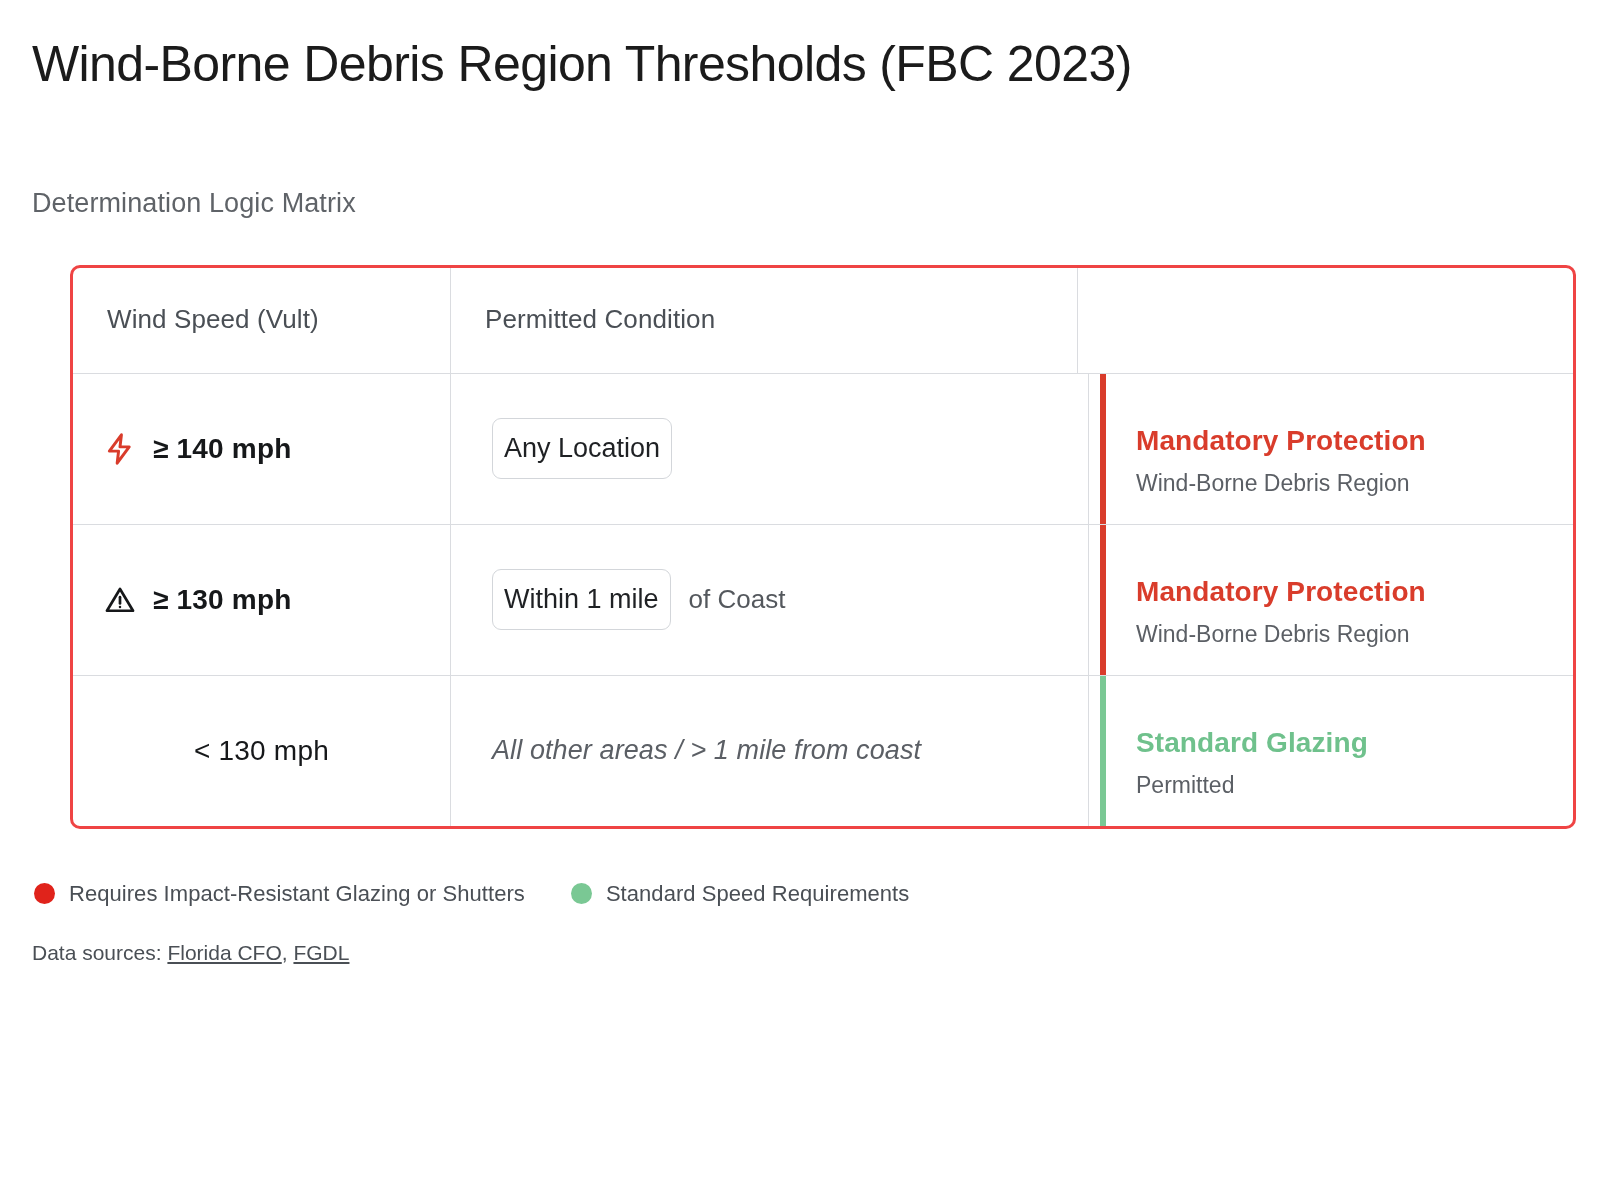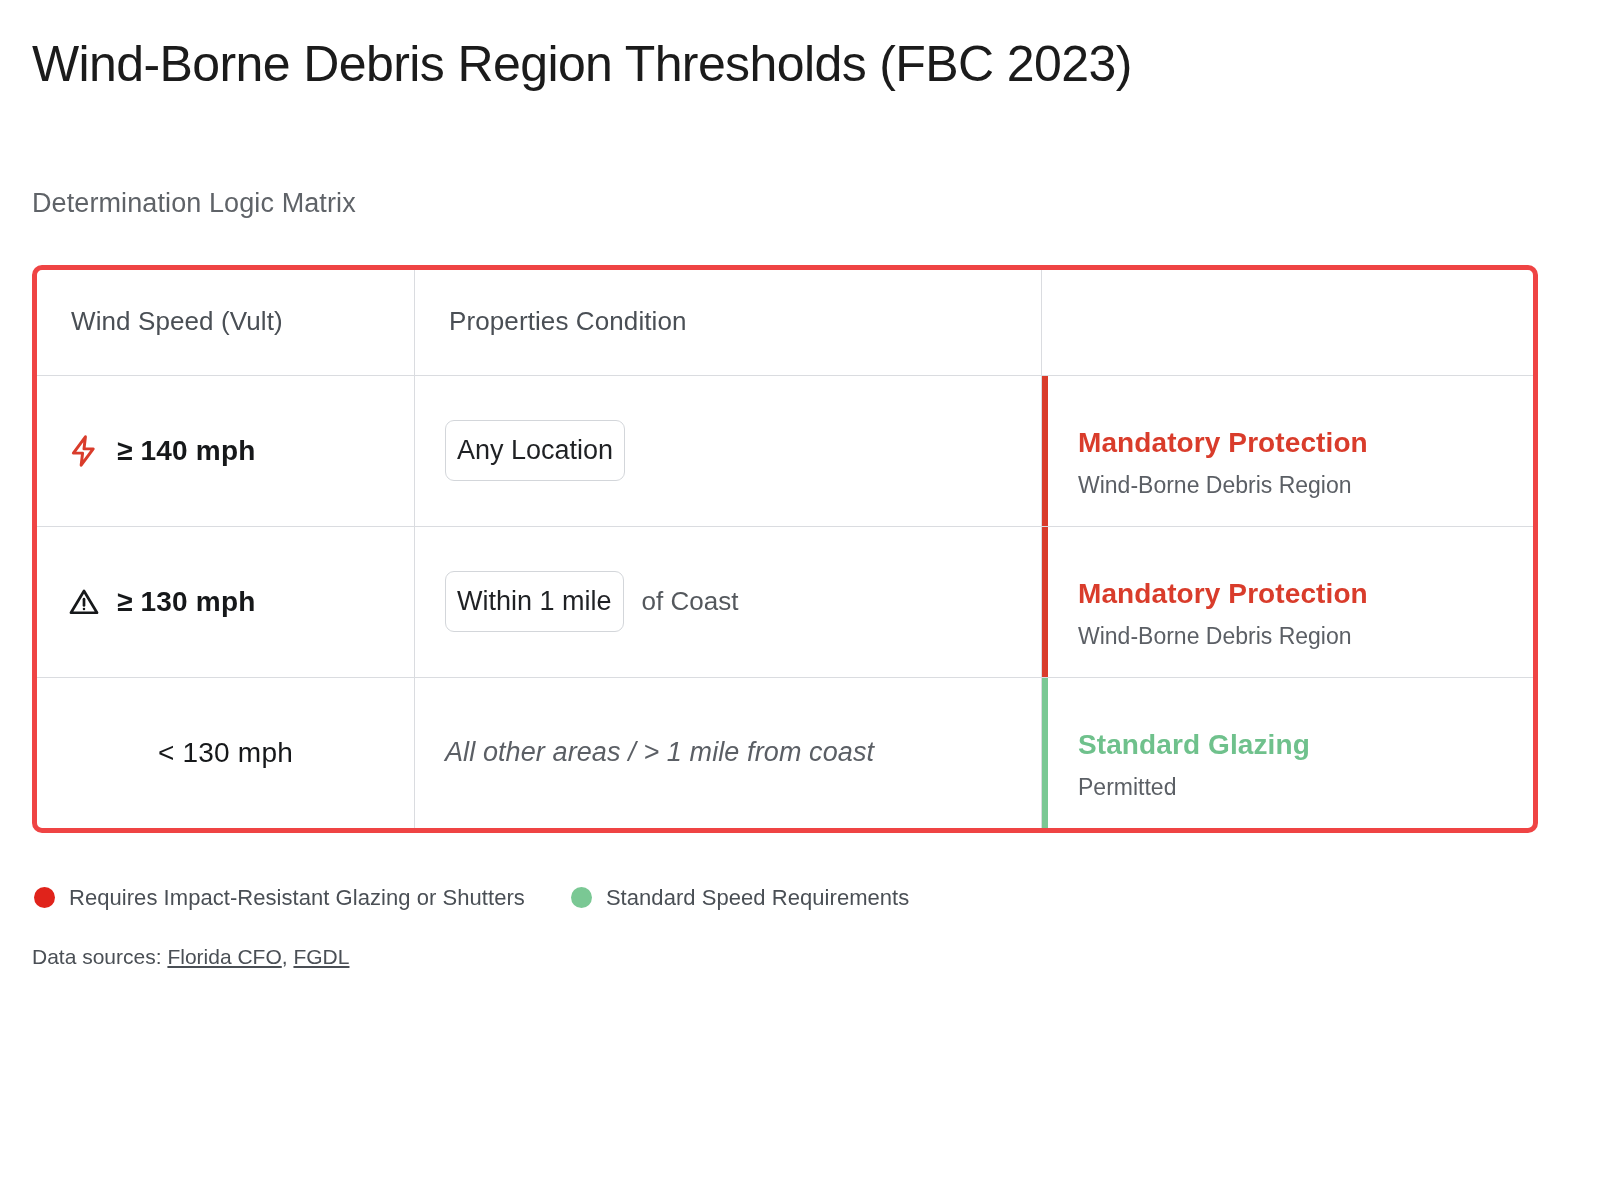--- a/index.html
+++ b/index.html
@@ -29,30 +29,31 @@
     font-weight: 400;
     color: #5f6368;
     letter-spacing: 0.1px;
     margin-top: 94px;
   }
 
   
   .matrix {
     margin-top: 46px;
     width: 1506px;
-    border: 5px solid #ef4444;
+    border: 3px solid #ef4444;
     border-radius: 10px;
     background: #fff;
     overflow: hidden;
+    margin-left: 38px;
   }
   .row {
     display: flex;
     width: 100%;
   }
-  .row + .row { border-top: 1px solid #dadce0; }
+  .row + .row { border-top: 1px solid #dadce0; gap: 11px; }
 
   .c1 { width: 378px; flex: 0 0 378px; border-right: 1px solid #dadce0; }
   .c2 { width: 627px; flex: 0 0 627px; border-right: 1px solid #dadce0; }
   .c3 { flex: 1 1 auto; position: relative; }
 
   .head .c1, .head .c2, .head .c3 {
     padding: 36px 34px 38px 34px;
     font-size: 26px;
     color: #4a4f55;
     font-weight: 400;
@@ -173,21 +174,21 @@
 
 <div class="page">
 
   <h1 class="title">Wind-Borne Debris Region Thresholds (FBC 2023)</h1>
   <div class="subtitle">Determination Logic Matrix</div>
 
   <div class="matrix">
 
     <div class="row head">
       <div class="c1">Wind Speed (Vult)</div>
-      <div class="c2">Properties Condition</div>
+      <div class="c2">Permitted Condition</div>
     </div>
 
     <div class="row body-row">
       <div class="c1">
         <div class="speed-wrap">
           <span>
             <svg class="icon" viewBox="0 0 24 24" fill="none" stroke="#D93C2B" stroke-width="2.1" stroke-linecap="round" stroke-linejoin="round">
               <polygon points="13 2 4.5 13.5 11 13.5 10 22 18.5 10.5 12 10.5 13 2"></polygon>
             </svg>
           </span>

